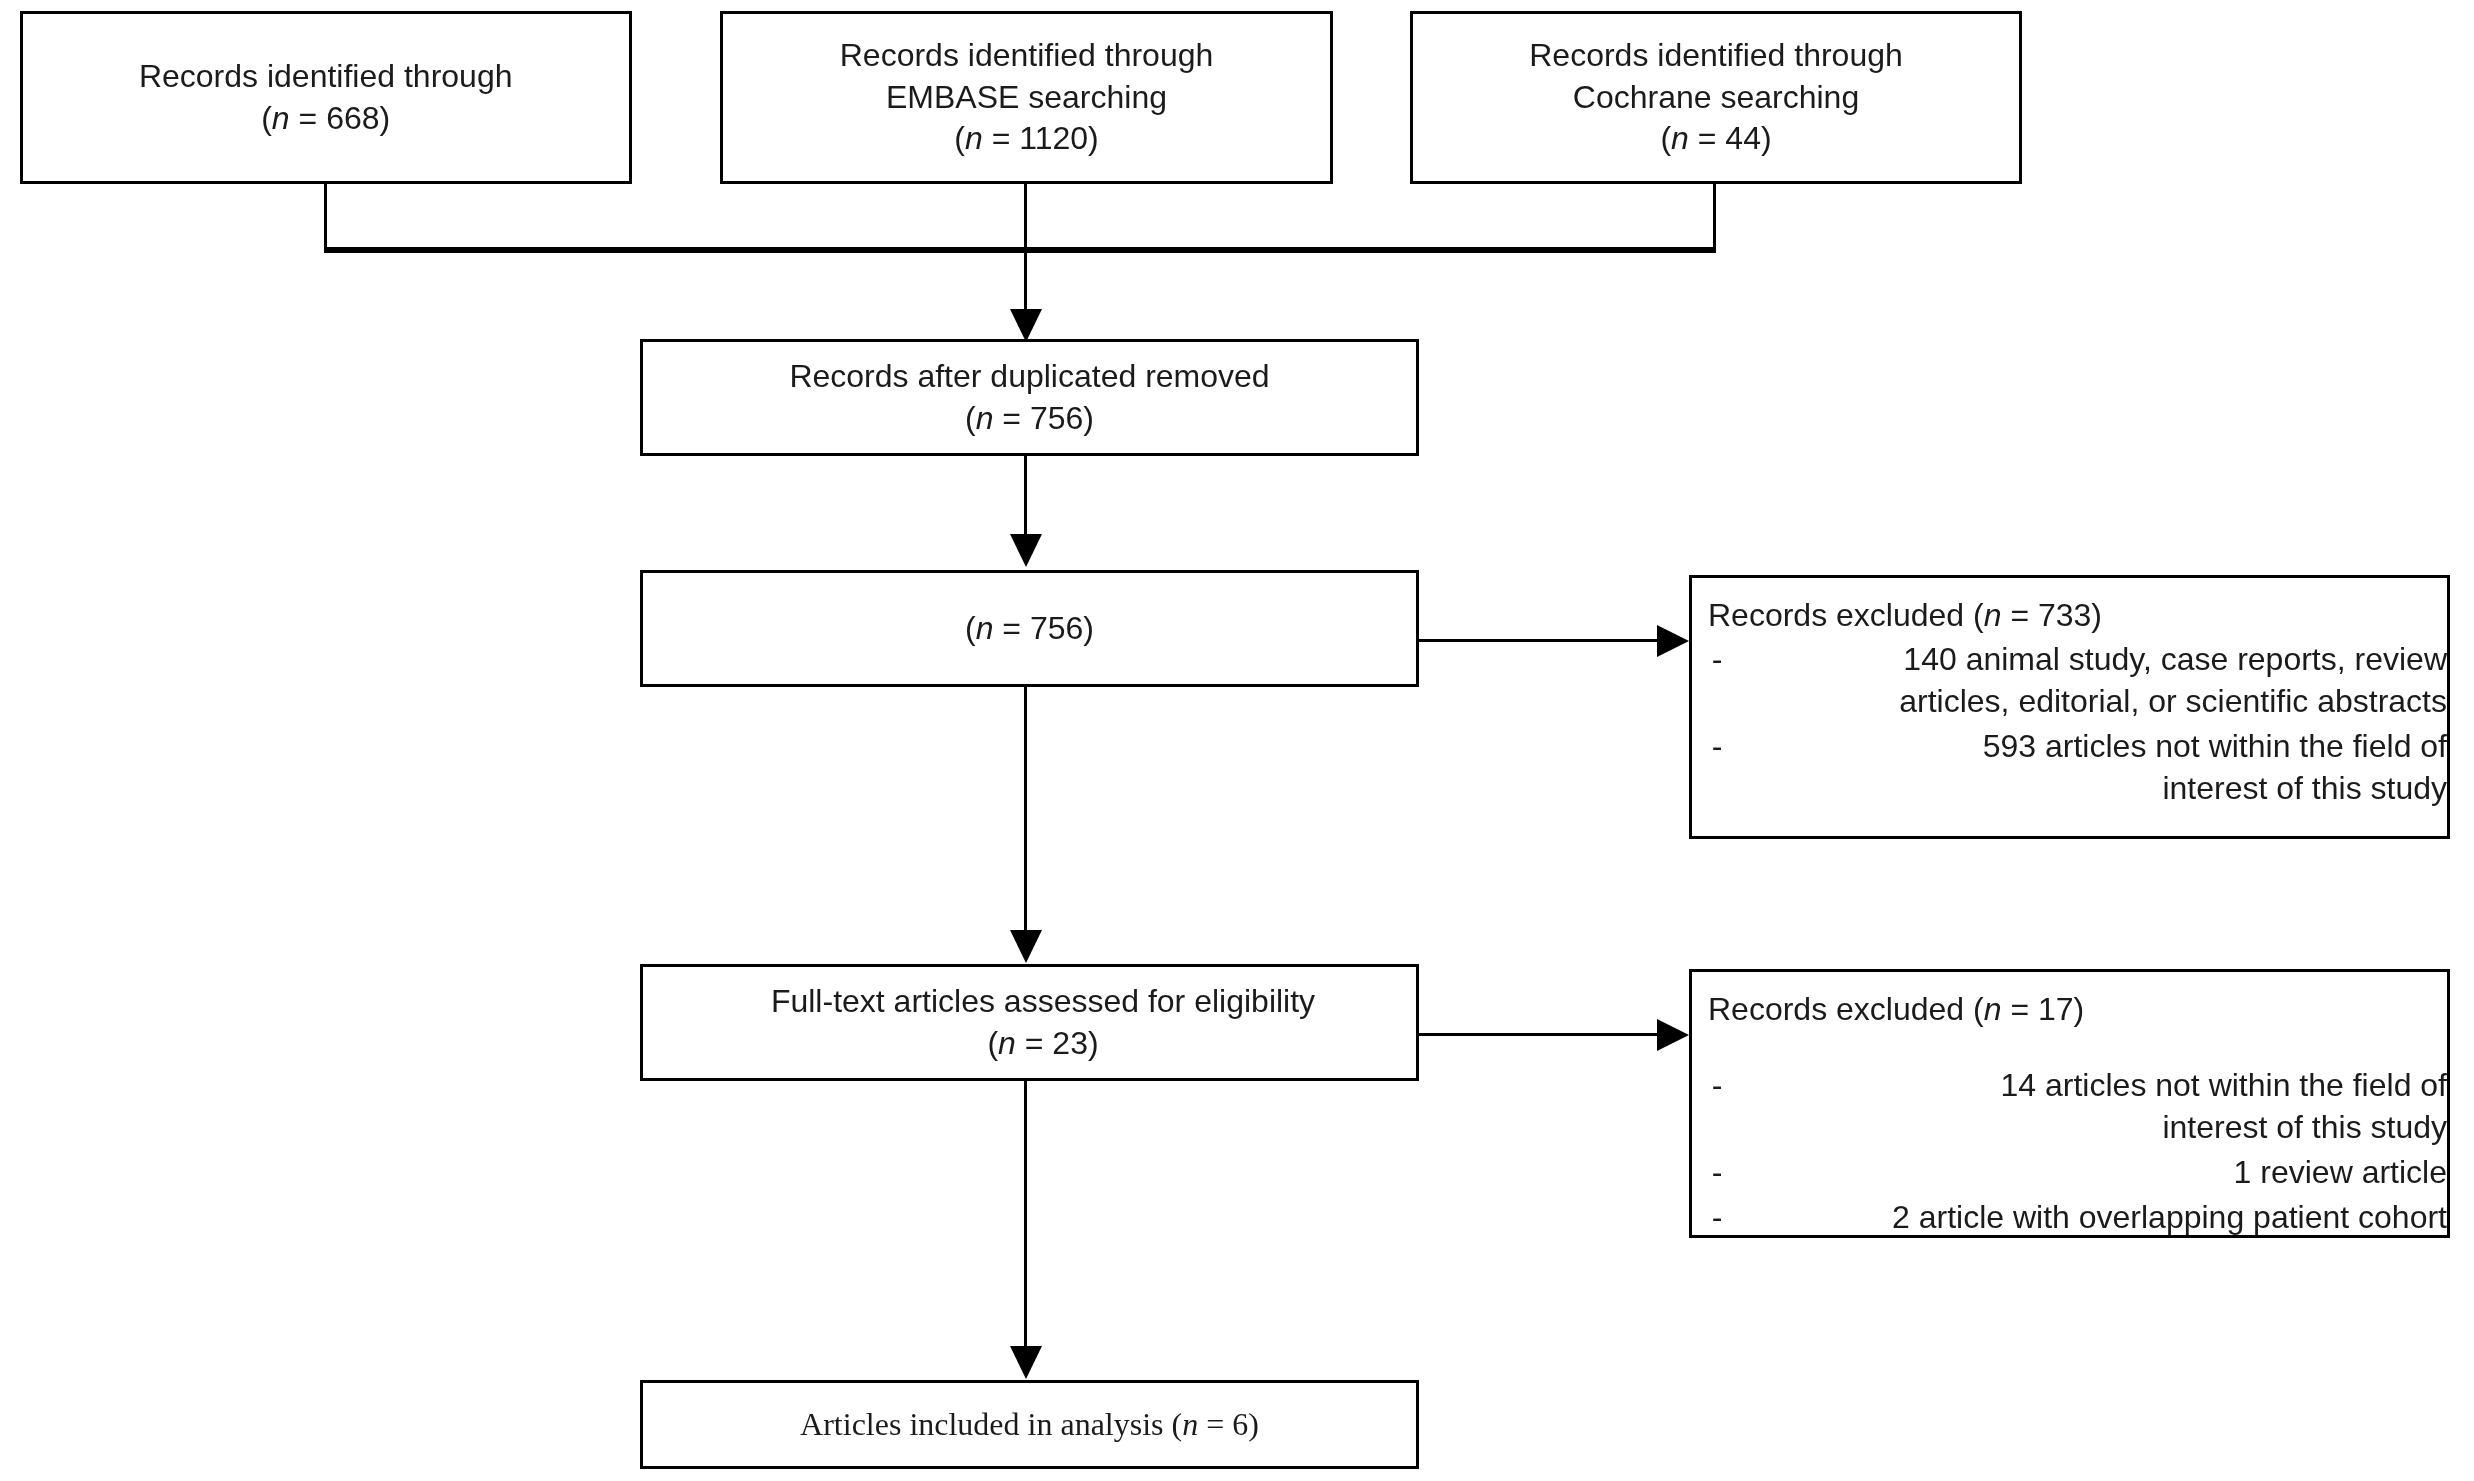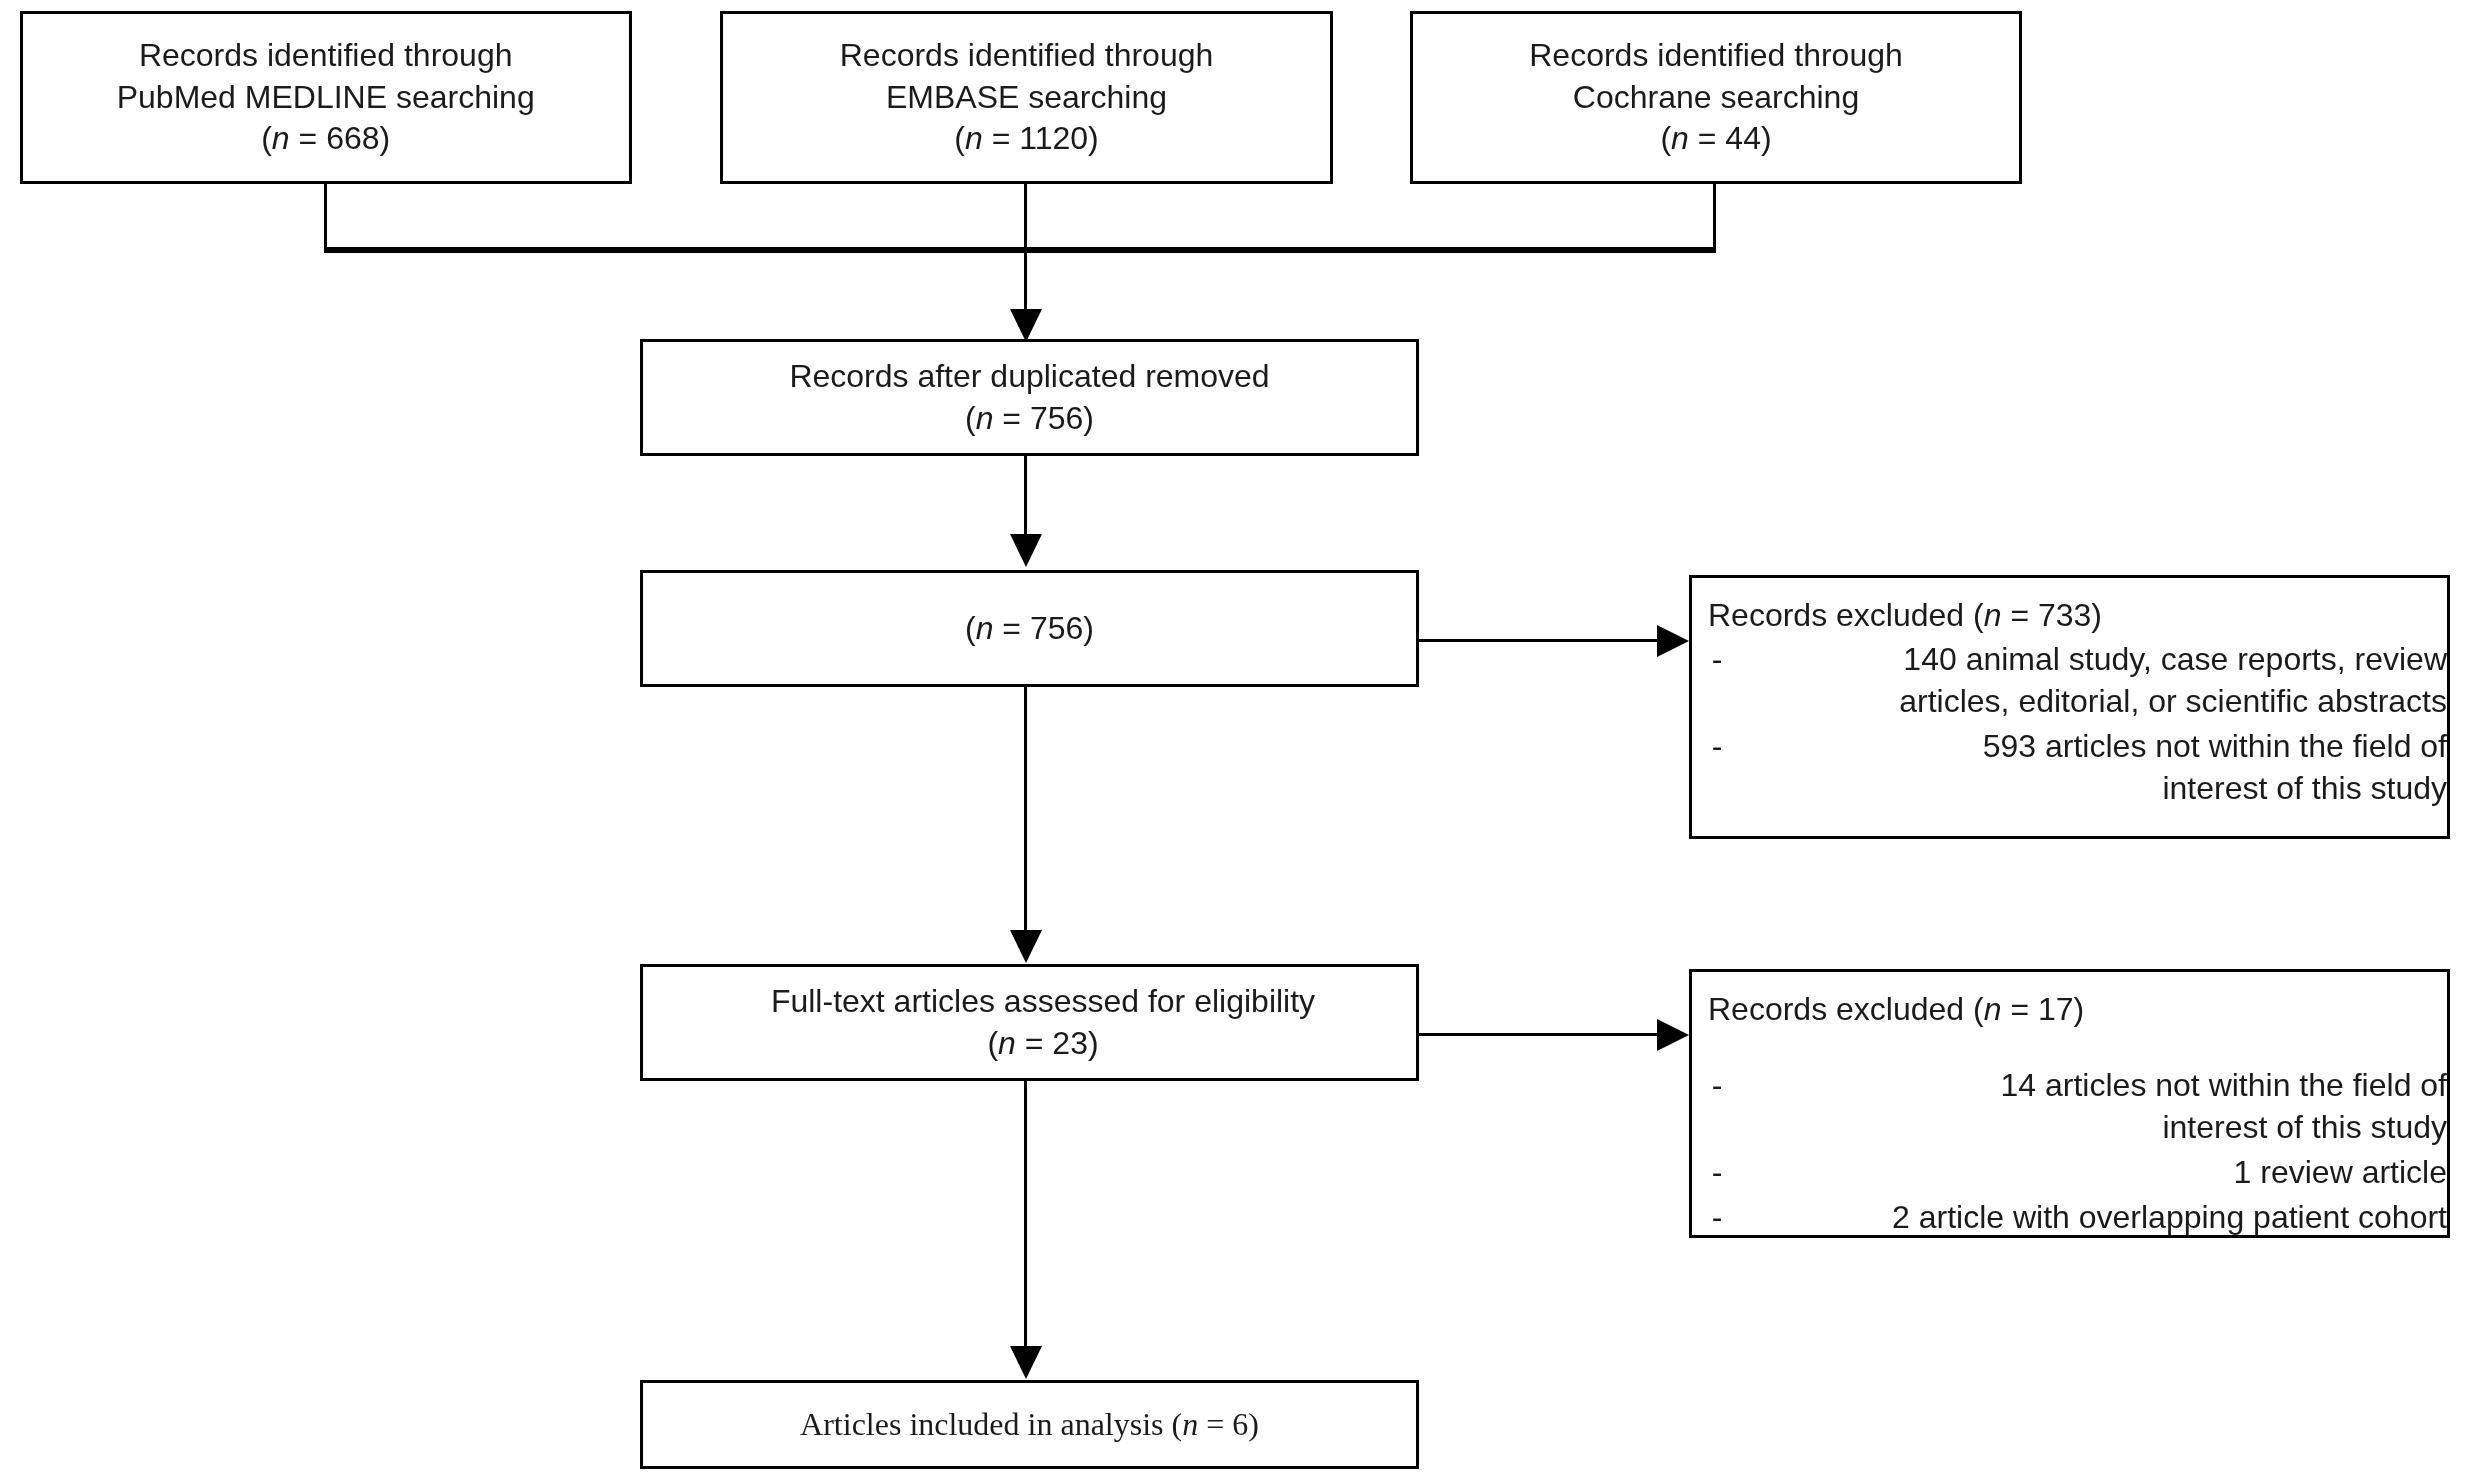--- a/index.html
+++ b/index.html
@@ -105,21 +105,20 @@
     border-left: 32px solid #000000;
   }
 </style>
 </head>
 <body>
 
 <div id="diagram">
 
   <div class="fbox" style="left:19.7px; top:11px; width:612px; height:173px;">
     <span class="ln">Records identified through</span>
-    <span class="ln">PubMed MEDLINE searching</span>
     <span class="ln"><span>(</span><span class="nv">n</span><span> = 668)</span></span>
   </div>
 
   <div class="fbox" style="left:720px; top:11px; width:613px; height:173px;">
     <span class="ln">Records identified through</span>
     <span class="ln">EMBASE searching</span>
     <span class="ln"><span>(</span><span class="nv">n</span><span> = 1120)</span></span>
   </div>
 
   <div class="fbox" style="left:1410px; top:11px; width:612px; height:173px;">

